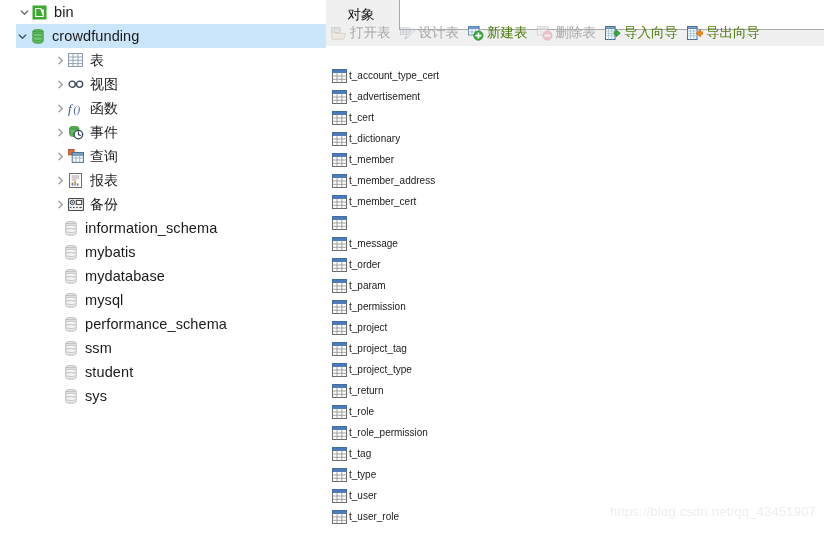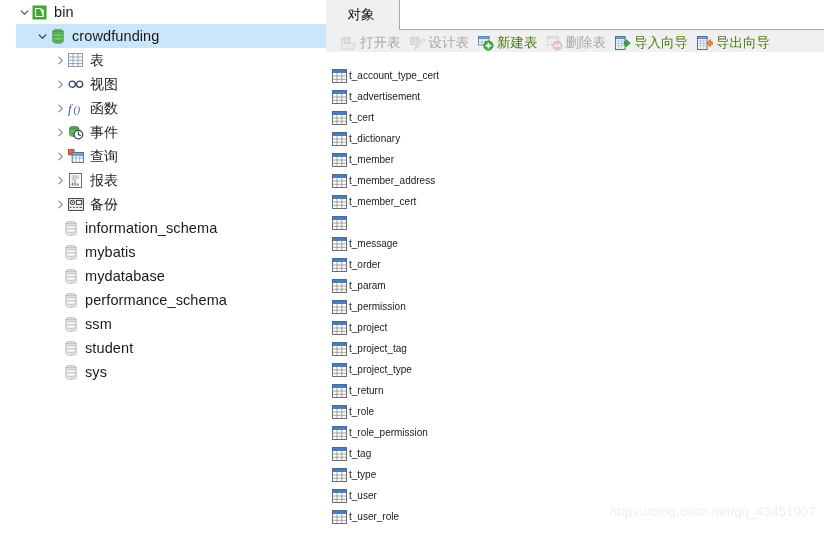--- a/index.html
+++ b/index.html
@@ -73,21 +73,21 @@
   .tlabel {
     line-height: 1;
     letter-spacing: 0.1px;
   }
   .tlabel.cjk {
     font-size: 14px;
   }
 
   
   .lvl0 { padding-left: 2px; }
-  .lvl1 { padding-left: 20px; }
+  .lvl1 { }
   .lvl2 { padding-left: 38px; }
   .lvl1b { padding-left: 33px; }
 
   
   #right {
     position: absolute;
     left: 326px;
     top: 0;
     width: 498px;
     height: 533px;
@@ -130,25 +130,25 @@
     border-bottom: 1px solid #a9a9a9;
     box-sizing: border-box;
   }
 
   
   #toolbar {
     position: absolute;
     left: 0;
     top: 30px;
     width: 498px;
-    height: 22px;
+    height: 16px;
     background: #f0f0f0;
     display: flex;
-    align-items: flex-start;
-    padding-left: 12px;
+    align-items: flex-end;
+    padding-left: 2px;
     box-sizing: border-box;
   }
   .tb-btn {
     display: flex;
     align-items: center;
     height: 26px;
     padding: 0 3px;
     margin-right: 3px;
     font-size: 13.5px;
     color: #4d7c0f;
@@ -424,20 +424,32 @@
         <div class="tree-row lvl1b">
           <span class="twisty empty"></span>
           <span class="ic">
             <svg width="14" height="15" viewBox="0 0 14 15">
   <ellipse cx="7" cy="2.6" rx="5.2" ry="2.1" fill="#e8e8e8" stroke="#b4b4b4" stroke-width="0.8"></ellipse>
   <path d="M1.8 2.6 L1.8 12.2 C1.8 13.4 4.1 14.3 7 14.3 C9.9 14.3 12.2 13.4 12.2 12.2 L12.2 2.6 Z" fill="#e8e8e8" stroke="#b4b4b4" stroke-width="0.8"></path>
   <ellipse cx="7" cy="6.2" rx="5.2" ry="2.0" fill="#f4f4f4" stroke="#b4b4b4" stroke-width="0.7"></ellipse>
   <ellipse cx="7" cy="9.6" rx="5.2" ry="2.0" fill="#f4f4f4" stroke="#b4b4b4" stroke-width="0.7"></ellipse>
 </svg>
           </span>
+          <span class="tlabel">mysql</span>
+        </div>
+        <div class="tree-row lvl1b">
+          <span class="twisty empty"></span>
+          <span class="ic">
+            <svg width="14" height="15" viewBox="0 0 14 15">
+  <ellipse cx="7" cy="2.6" rx="5.2" ry="2.1" fill="#e8e8e8" stroke="#b4b4b4" stroke-width="0.8"></ellipse>
+  <path d="M1.8 2.6 L1.8 12.2 C1.8 13.4 4.1 14.3 7 14.3 C9.9 14.3 12.2 13.4 12.2 12.2 L12.2 2.6 Z" fill="#e8e8e8" stroke="#b4b4b4" stroke-width="0.8"></path>
+  <ellipse cx="7" cy="6.2" rx="5.2" ry="2.0" fill="#f4f4f4" stroke="#b4b4b4" stroke-width="0.7"></ellipse>
+  <ellipse cx="7" cy="9.6" rx="5.2" ry="2.0" fill="#f4f4f4" stroke="#b4b4b4" stroke-width="0.7"></ellipse>
+</svg>
+          </span>
           <span class="tlabel">performance_schema</span>
         </div>
         <div class="tree-row lvl1b">
           <span class="twisty empty"></span>
           <span class="ic">
             <svg width="14" height="15" viewBox="0 0 14 15">
   <ellipse cx="7" cy="2.6" rx="5.2" ry="2.1" fill="#e8e8e8" stroke="#b4b4b4" stroke-width="0.8"></ellipse>
   <path d="M1.8 2.6 L1.8 12.2 C1.8 13.4 4.1 14.3 7 14.3 C9.9 14.3 12.2 13.4 12.2 12.2 L12.2 2.6 Z" fill="#e8e8e8" stroke="#b4b4b4" stroke-width="0.8"></path>
   <ellipse cx="7" cy="6.2" rx="5.2" ry="2.0" fill="#f4f4f4" stroke="#b4b4b4" stroke-width="0.7"></ellipse>
   <ellipse cx="7" cy="9.6" rx="5.2" ry="2.0" fill="#f4f4f4" stroke="#b4b4b4" stroke-width="0.7"></ellipse>

